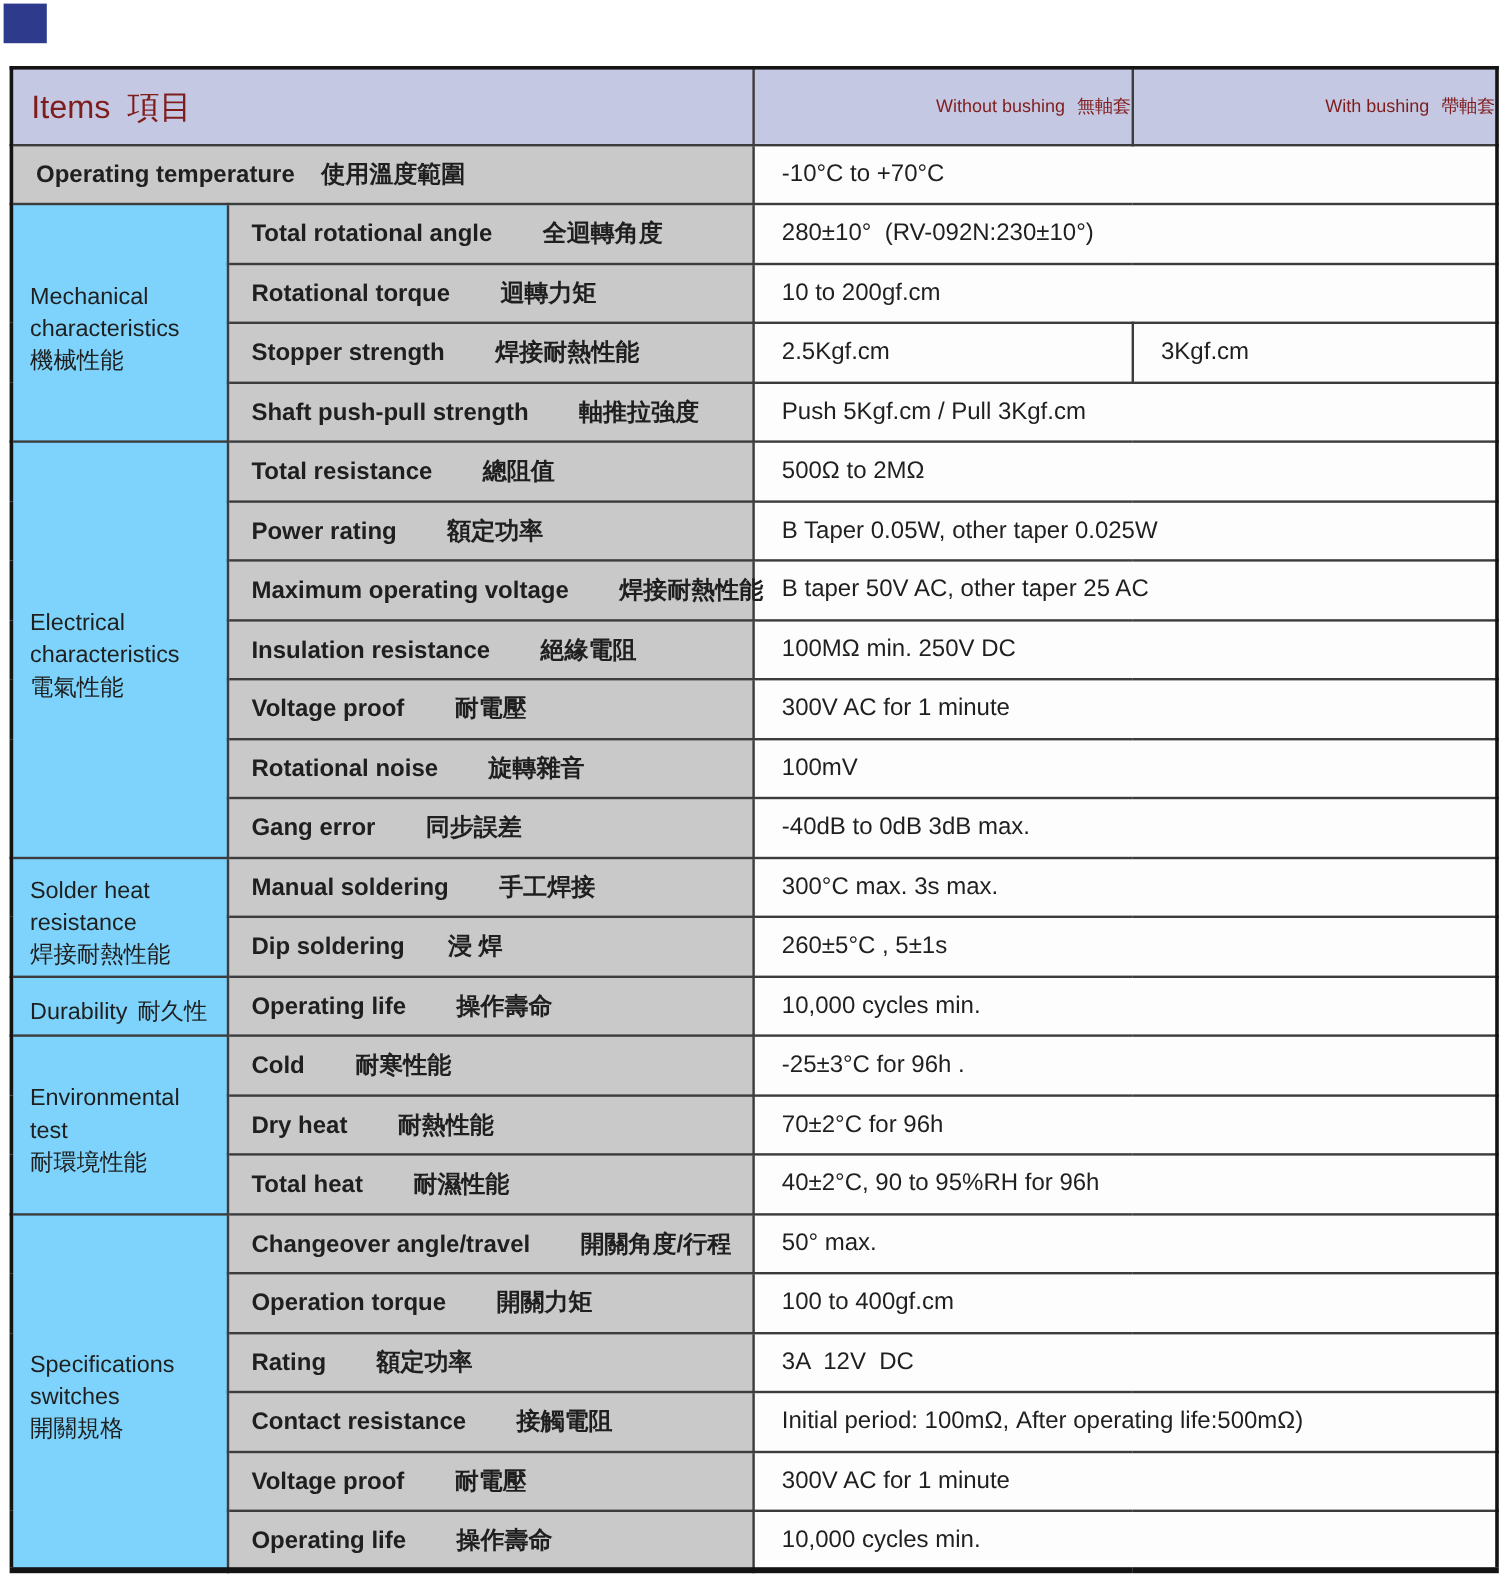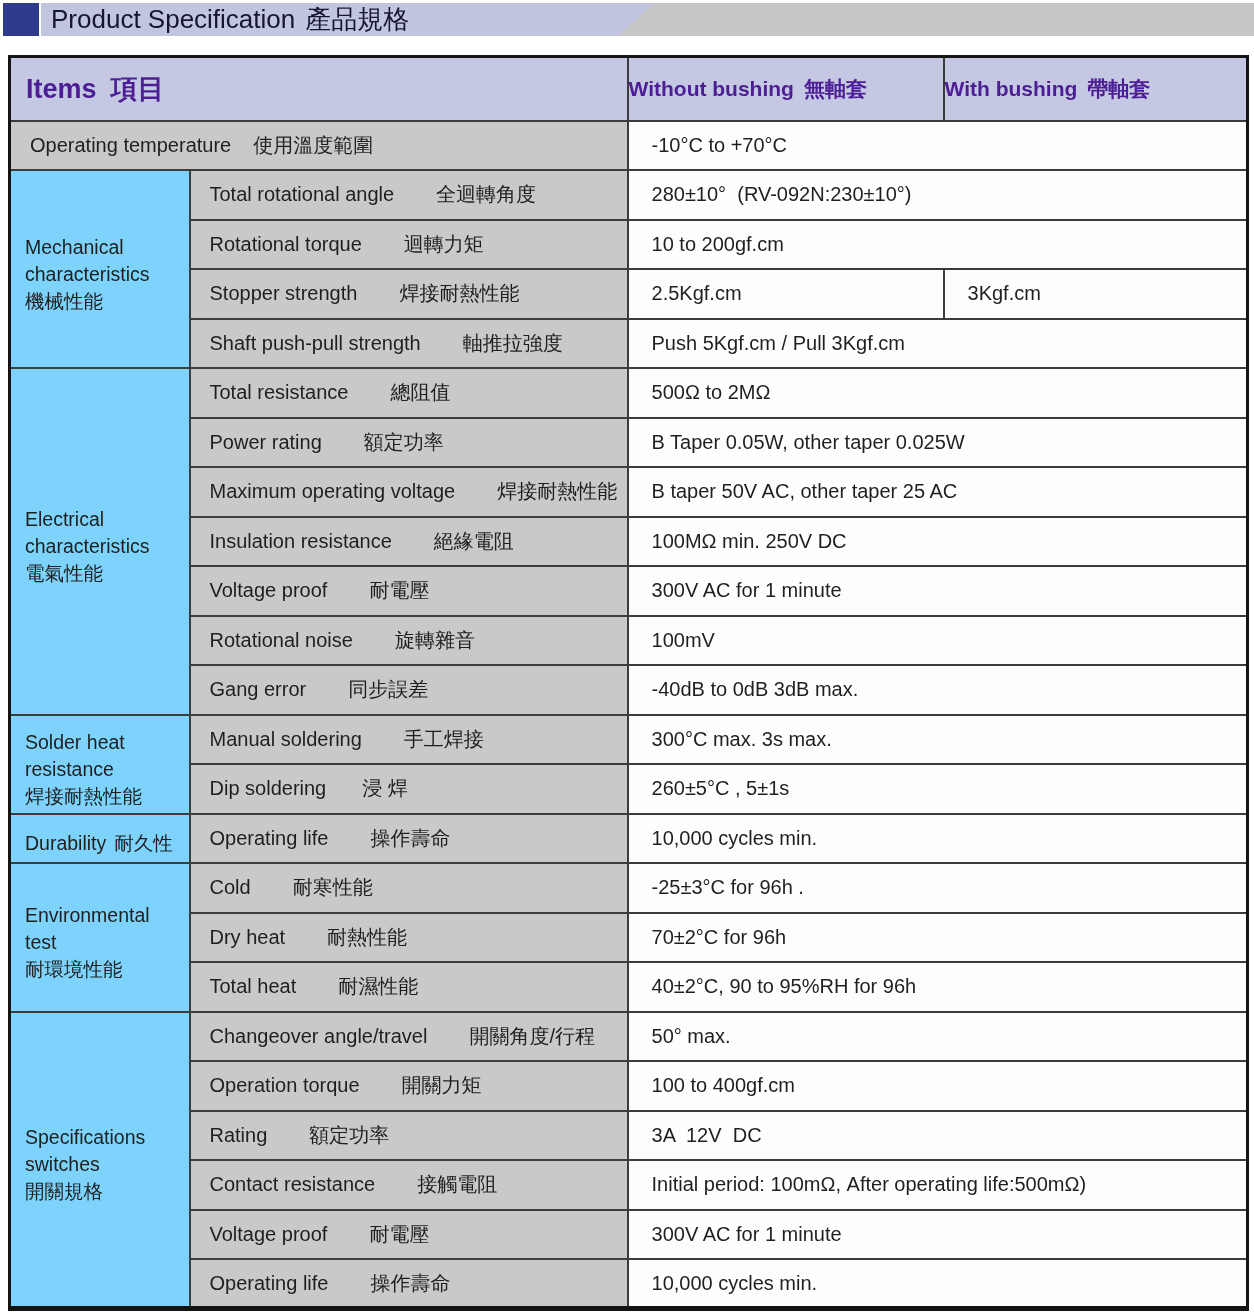--- a/index.html
+++ b/index.html
@@ -44,59 +44,57 @@
     table-layout:fixed;
     border:3px solid #141414;
     border-bottom-width:5px;
     font-size:20px;
   }
   table.spec th, table.spec td {
     border:2px solid #3c3c3c;
     vertical-align:middle;
   }
   thead tr { height:64px; }
-  thead th { background:#c5c8e3; font-weight:bold; color:#4c1d95; }
+  thead th { background:#c5c8e3; font-weight:normal; color:#7f1d1d; }
   th.items-cell {
     text-align:left; padding-left:15px; font-size:27px; white-space:pre;
   }
   th.items-cell .zh { margin-left:14px; }
-  th.bushing-cell { text-align:left; font-size:21px; white-space:pre; }
+  th.bushing-cell { text-align:right; font-size:15px; white-space:pre; }
   th.bushing-cell .zh { margin-left:10px; }
 
   tbody tr { height:49.5px; }
   td.cat {
     background:#7dd3fc;
     vertical-align:top;
     padding:10px 6px 0 14px;
     font-size:19.5px; line-height:27px;
   }
   td.cat .zh { display:block; }
   td.cat.inline-zh .zh { display:inline; margin-left:8px; }
   td.lbl {
     background:#c9c9c9;
     padding-left:19px;
     white-space:pre;
+    font-weight:bold;
   }
   td.lbl .zh { margin-left:42px; }
   td.lbl.merged .zh { margin-left:22px; }
   td.val {
     background:#fdfdfd;
     padding-left:23px;
     white-space:pre;
   }
 </style>
 </head>
 <body>
 
 <div class="page">
 
   <div class="title-square"></div>
-  <div class="title-band">
-    <div class="title-text"><span>Product Specification</span><span class="zh">產品規格</span></div>
-  </div>
 
   <table class="spec">
     <colgroup>
       <col style="width:180px">
       <col style="width:438px">
       <col style="width:316px">
       <col style="width:304px">
     </colgroup>
     <thead>
       <tr>

